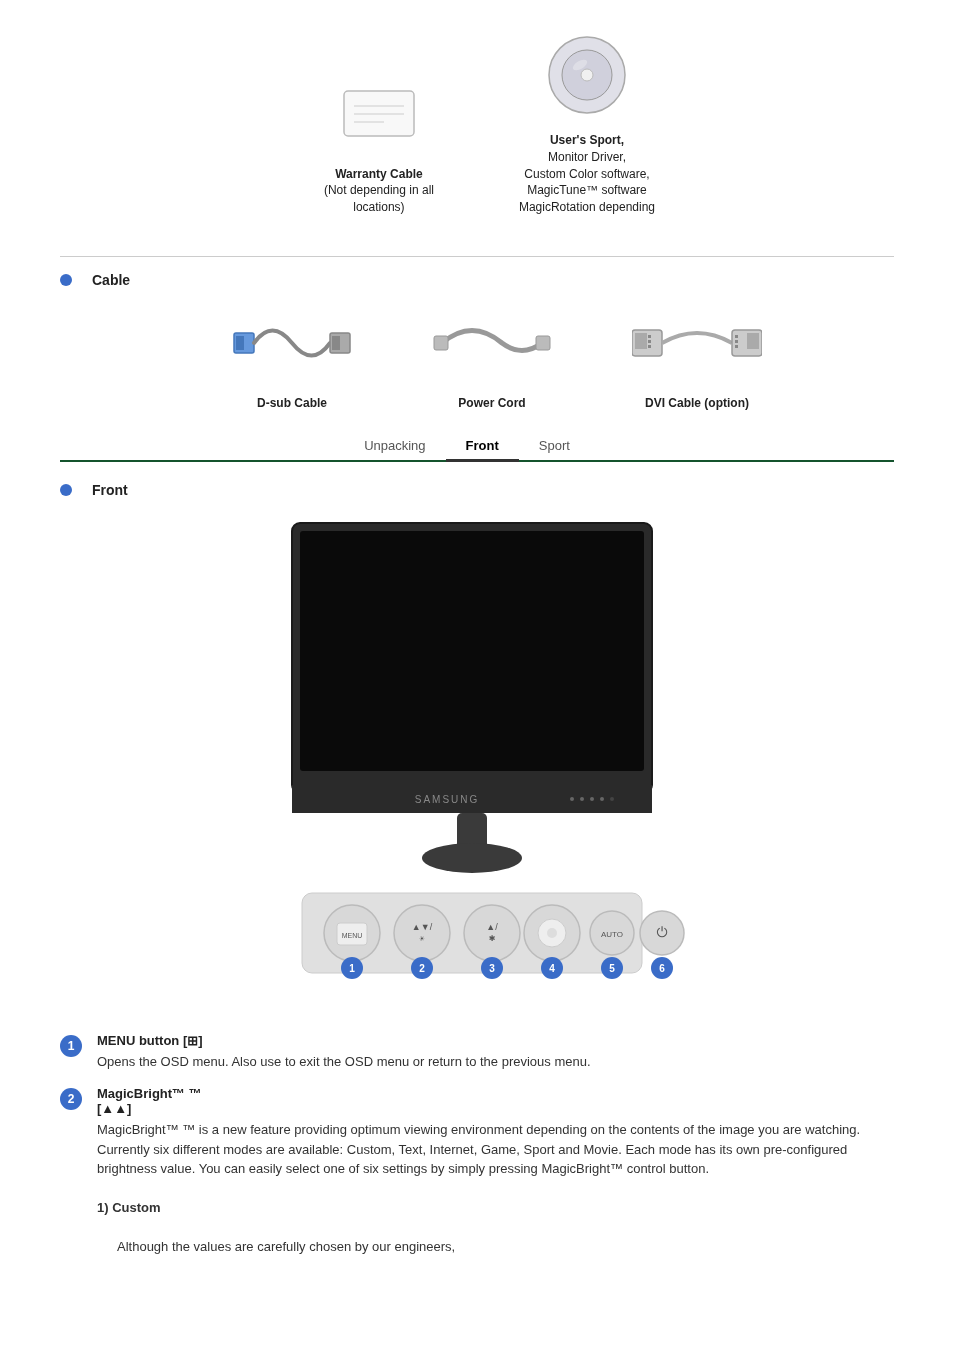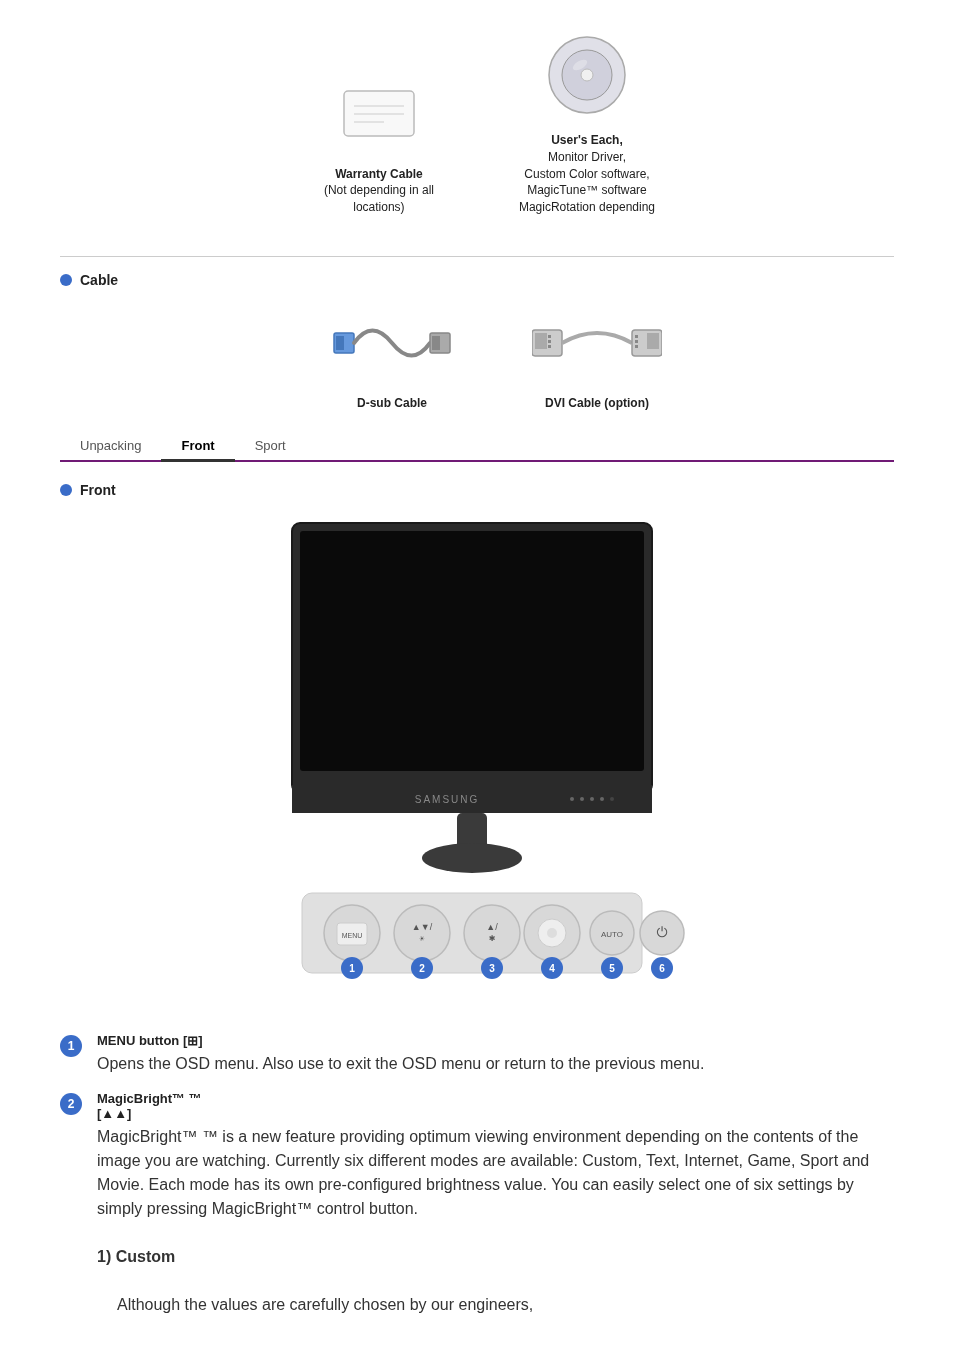--- a/index.html
+++ b/index.html
@@ -57,21 +57,21 @@
     .section-divider {
       border: none;
       border-top: 1px solid #ccc;
       margin: 10px 0 15px 0;
     }
 
     
     .section-header {
       display: flex;
       align-items: center;
-      gap: 8px;
+      gap: 20px;
       margin-bottom: 15px;
     }
 
     .section-dot {
       width: 12px;
       height: 12px;
       background: #3a6cc8;
       border-radius: 50%;
       flex-shrink: 0;
     }
@@ -86,22 +86,22 @@
       justify-content: center;
       align-items: center;
       gap: 80px;
       margin-bottom: 20px;
       padding-left: 40px;
     }
 
     
     .nav-tabs {
       display: flex;
-      justify-content: flex-start;
-      border-bottom: 2px solid #701a75;
+      justify-content: center;
+      border-bottom: 2px solid #14532d;
       margin-bottom: 20px;
       padding-right: 20px;
       gap: 0;
     }
 
     .nav-tab {
       padding: 6px 20px;
       font-size: 13px;
       color: #555;
       border-bottom: 2px solid transparent;
@@ -156,21 +156,21 @@
     .button-desc-content {
       flex: 1;
     }
 
     .button-desc-name {
       font-weight: bold;
       margin-bottom: 4px;
     }
 
     .button-desc-text {
-      font-size: 16px;
+      font-size: 13px;
       line-height: 1.5;
       color: #333;
     }
 
     .button-desc-text .custom-label {
       font-weight: bold;
     }
 
     
     svg text {
@@ -206,21 +206,21 @@
 
         <svg width="90" height="90" viewBox="0 0 90 90">
           <circle cx="45" cy="45" r="38" fill="#e0e0e8" stroke="#aaa" stroke-width="1.5"></circle>
           <circle cx="45" cy="45" r="25" fill="#d0d0dc" stroke="#999" stroke-width="1"></circle>
           <circle cx="45" cy="45" r="6" fill="#f0f0f0" stroke="#bbb" stroke-width="1"></circle>
 
           <ellipse cx="38" cy="35" rx="8" ry="4" fill="rgba(255,255,255,0.3)" transform="rotate(-30 38 35)"></ellipse>
         </svg>
       </div>
       <div class="item-label">
-        <strong>User's Each,</strong><br>
+        <strong>User's Sport,</strong><br>
         <span>Monitor Driver,</span><br>
         <span>Custom Color software,</span><br>
         <span>MagicTune™ software</span><br>
         <span>MagicRotation depending</span>
       </div>
     </div>
 
   </div>
 
   <hr class="section-divider">
@@ -243,20 +243,33 @@
             <path d="M22 35 Q40 10 60 35 Q80 60 98 35" stroke="#888" stroke-width="4" fill="none" stroke-linecap="round"></path>
             <rect x="98" y="25" width="20" height="20" rx="2" fill="#aaa" stroke="#888" stroke-width="1.5"></rect>
             <rect x="100" y="28" width="8" height="14" fill="#888"></rect>
           </svg>
         </div>
         <div class="item-label">
           <strong>D-sub Cable</strong>
         </div>
       </div>
 
+      <div class="item-block">
+        <div class="item-image">
+          <svg width="120" height="70" viewBox="0 0 120 70">
+
+            <path d="M10 35 Q40 10 70 35 Q90 50 110 35" stroke="#999" stroke-width="5" fill="none" stroke-linecap="round"></path>
+            <rect x="2" y="28" width="14" height="14" rx="2" fill="#bbb" stroke="#999" stroke-width="1"></rect>
+            <rect x="104" y="28" width="14" height="14" rx="2" fill="#bbb" stroke="#999" stroke-width="1"></rect>
+          </svg>
+        </div>
+        <div class="item-label">
+          <strong>Power Cord</strong>
+        </div>
+      </div>
 
       <div class="item-block">
         <div class="item-image">
           <svg width="130" height="70" viewBox="0 0 130 70">
 
             <rect x="0" y="22" width="30" height="26" rx="3" fill="#ccc" stroke="#999" stroke-width="1.5"></rect>
             <rect x="3" y="25" width="12" height="16" fill="#aaa"></rect>
 
             <rect x="16" y="27" width="3" height="3" fill="#888"></rect>
             <rect x="16" y="32" width="3" height="3" fill="#888"></rect>

